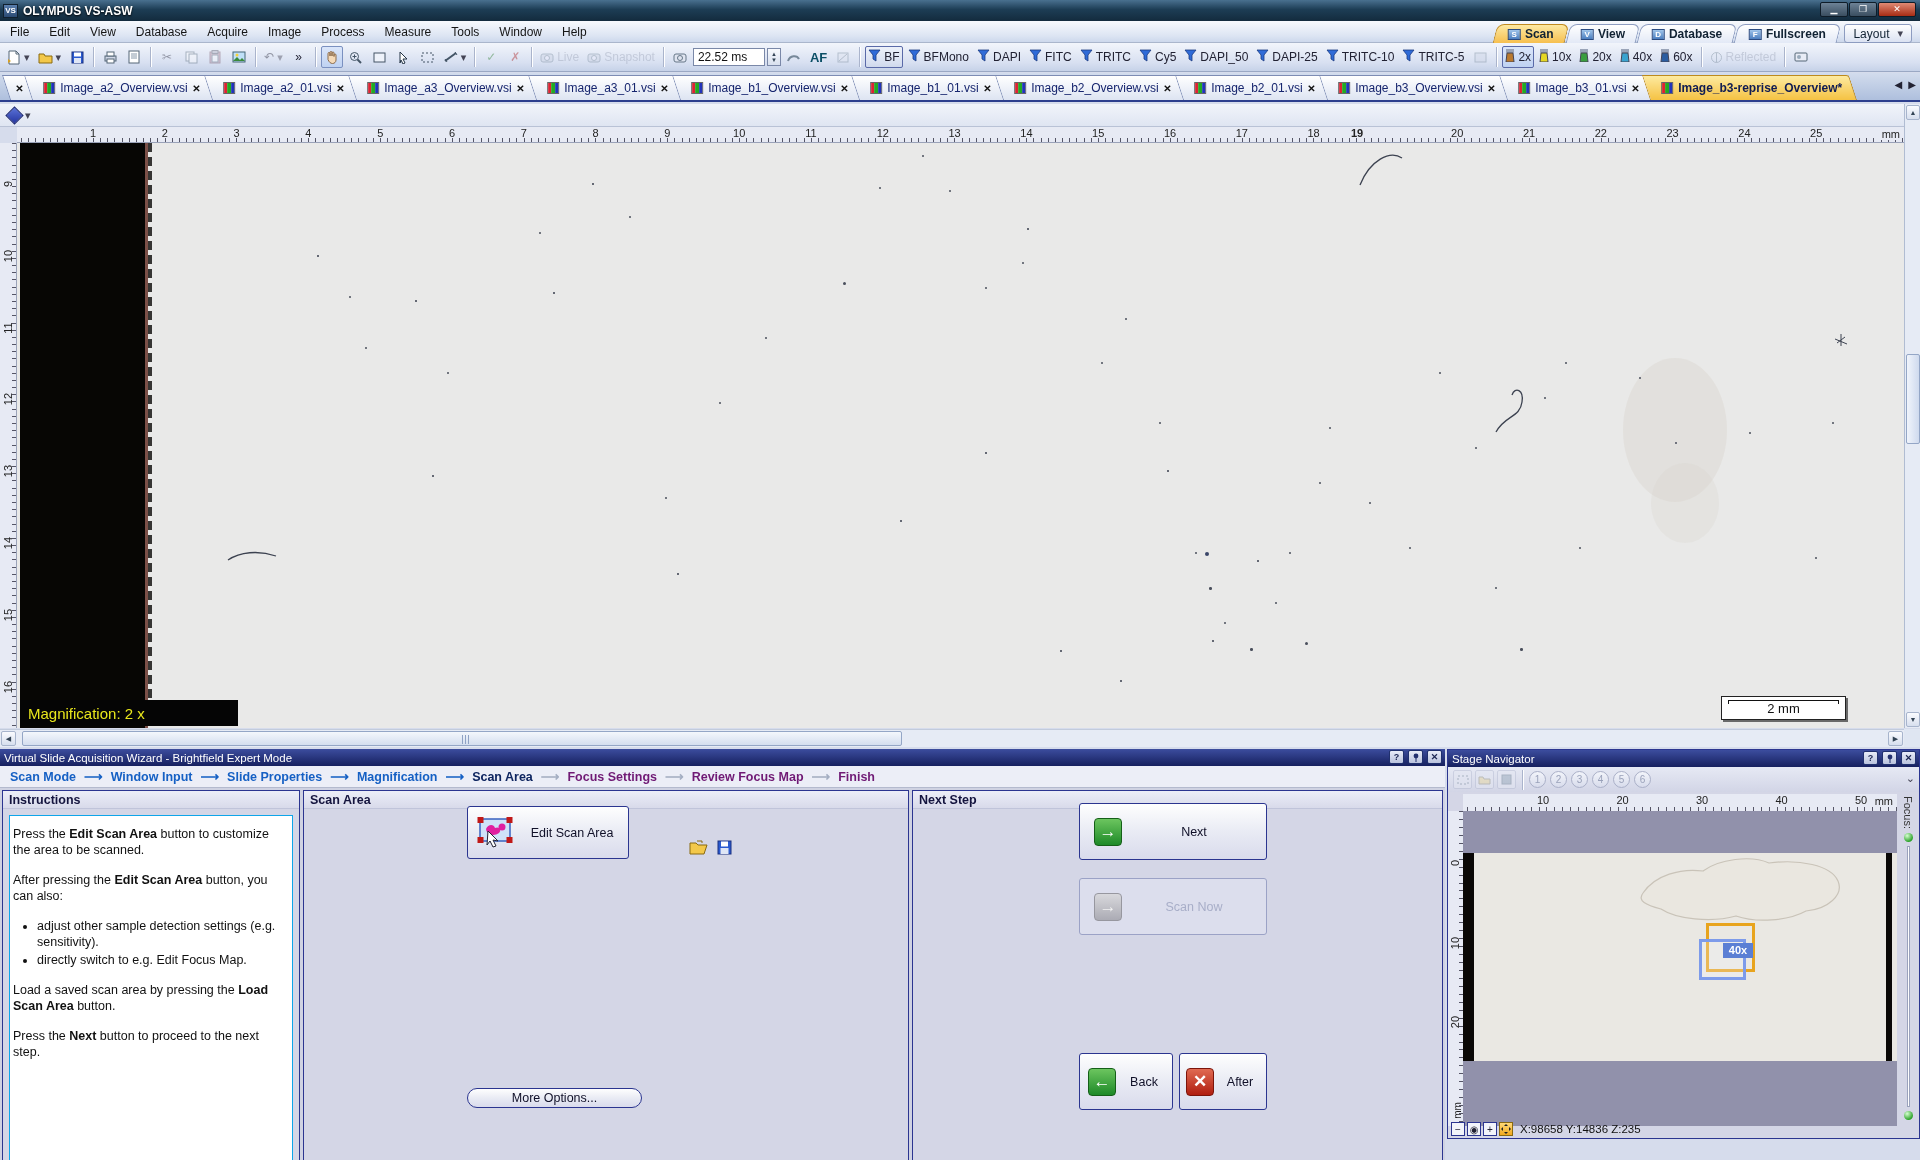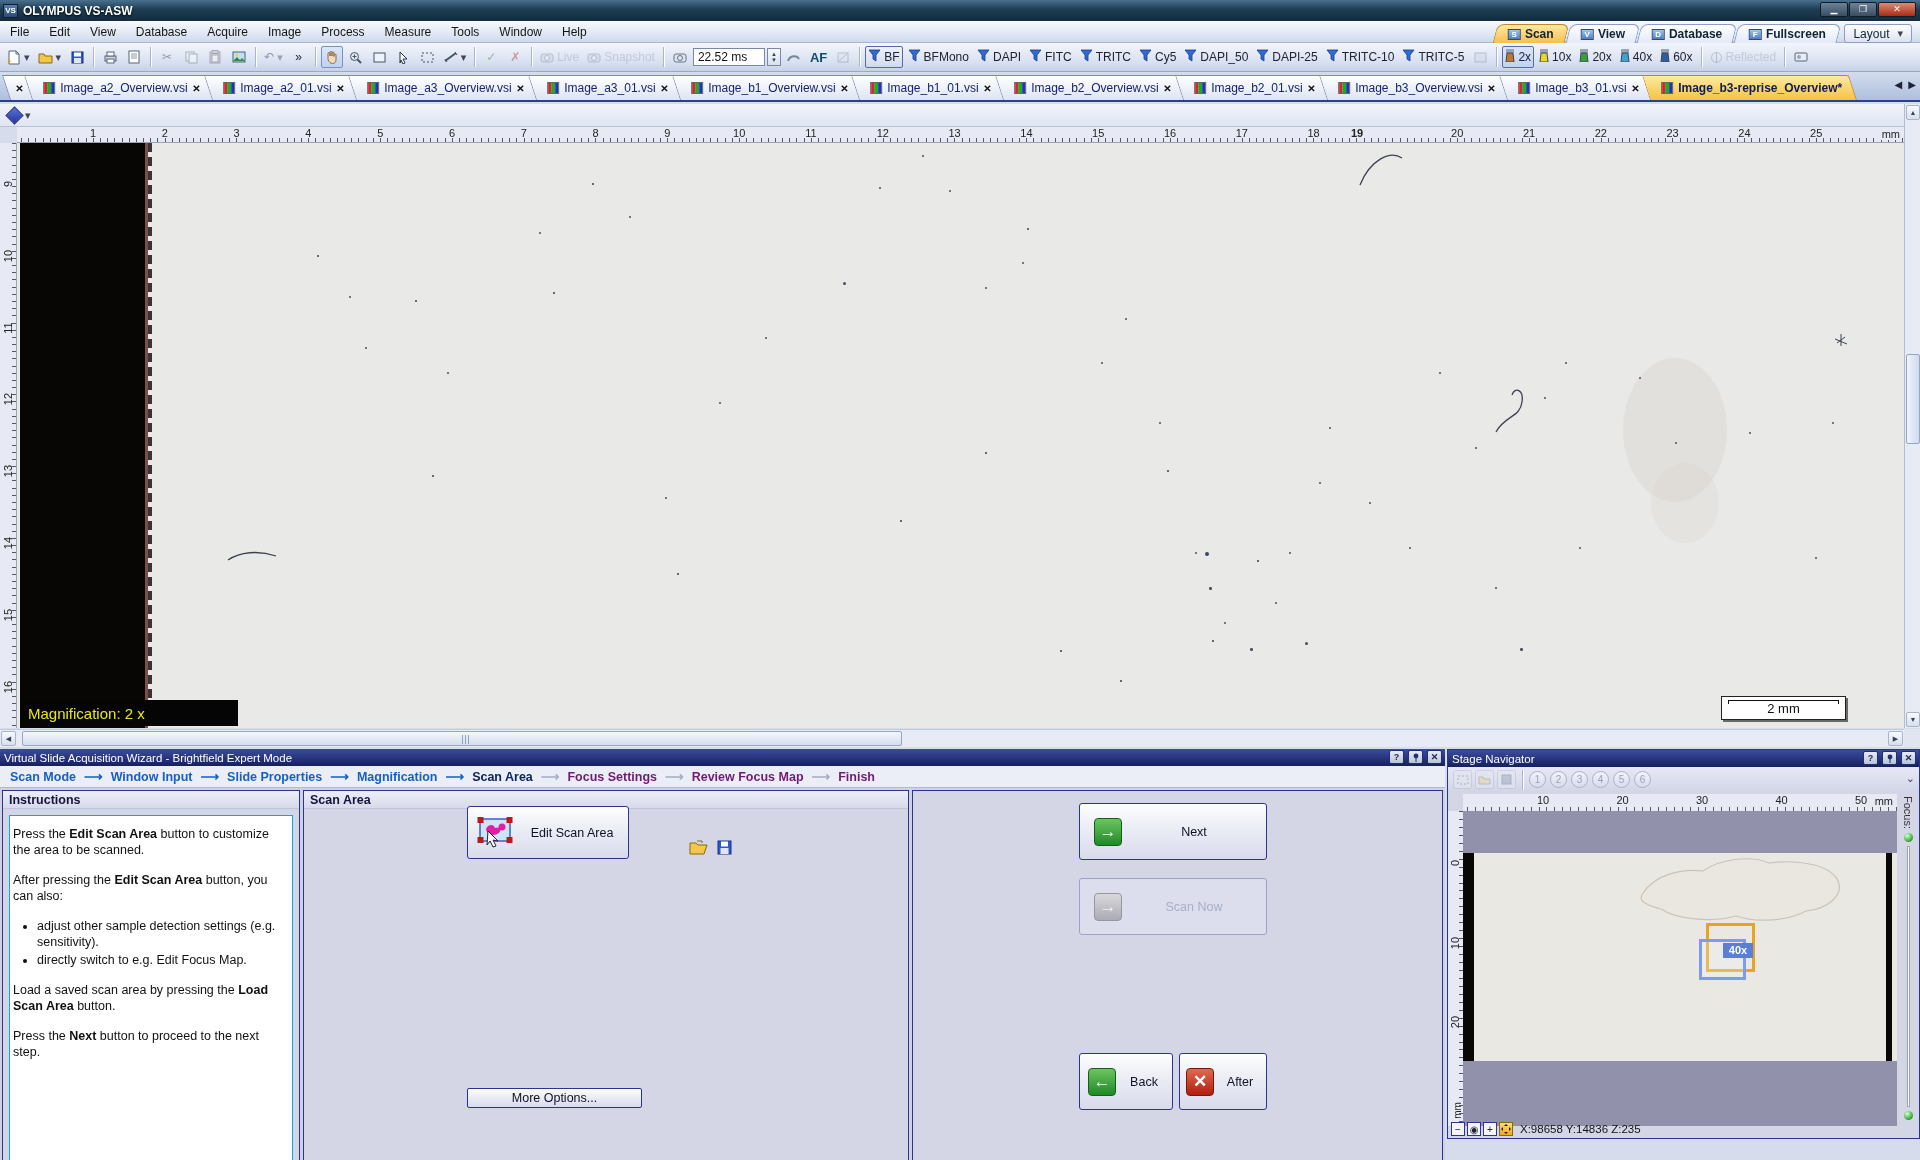--- a/index.html
+++ b/index.html
@@ -146,21 +146,21 @@
   .btn { position:absolute; border:1px solid #2b3590; border-radius:3px;
     background:linear-gradient(180deg,#fefefe,#e9ebf4 50%,#d9dbec); display:flex; align-items:center;
     font-size:12.5px; color:#101028; }
   .btn .blabel { flex:1; text-align:center; }
   .btn.disabled { border-color:#9ba2c6; color:#a8aec8; background:#dcdeed; }
   .icx { width:28px; height:28px; margin-left:14px; border-radius:4px; display:flex; align-items:center;
     justify-content:center; font-size:17px; font-weight:bold; color:#fff; }
   .icx.green { background:linear-gradient(#6cc55f,#1e8a28); border:1px solid #156018; }
   .icx.red { background:linear-gradient(#e06a52,#b01e10); border:1px solid #7c140a; }
   .icx.gray { background:linear-gradient(#d8d8dc,#ababb4); border:1px solid #97979f; color:#f2f2f2; }
-  .moreopt { left:163px; top:297px; width:175px; height:20px; justify-content:center; border-radius:2px; }
+  .moreopt { left:163px; top:297px; width:175px; height:20px; justify-content:center; border-radius:10px; }
 
   
   .stagenav { position:absolute; left:1447px; top:749px; width:473px; height:390px;
     border:1px solid #2b3590; background:#d4d6e6; }
   .sn-toolbar { height:25px; display:flex; align-items:center; gap:3px; padding-left:5px;
     background:linear-gradient(#e6e9f4,#d2d5e6); position:relative;}
   .sn-tb { width:19px; height:19px; border:1px solid #b6bcd2; border-radius:2px; opacity:.5;
     display:flex; align-items:center; justify-content:center; background:#e4e7f2; }
   .sn-num { width:17px; height:17px; border-radius:50%; border:1px solid #aab0c8; color:#9aa2ba;
     font-size:10px; display:flex; align-items:center; justify-content:center; background:linear-gradient(#f2f4fa,#d8dcec); }
@@ -831,20 +831,21 @@
             <rect x="4" y="1.5" width="7" height="5" fill="#fff"></rect>
             <rect x="3.5" y="8" width="8" height="6" fill="#dfe6f6"></rect>
           </svg>
       </div>
       <div class="btn moreopt">
         <span>More Options...</span>
       </div>
     </div>
 
     <div class="panel" style="left:912px; width:531px;">
+      <div class="panel-h">Next Step</div>
       <div class="btn" style="left:166px; top:12px; width:188px; height:57px;">
         <div class="icx green">→</div>
         <span class="blabel">Next</span>
       </div>
       <div class="btn disabled" style="left:166px; top:87px; width:188px; height:57px;">
         <div class="icx gray">→</div>
         <span class="blabel">Scan Now</span>
       </div>
       <div class="btn" style="left:166px; top:262px; width:94px; height:57px;">
         <div class="icx green" style="margin-left:8px;">←</div>

